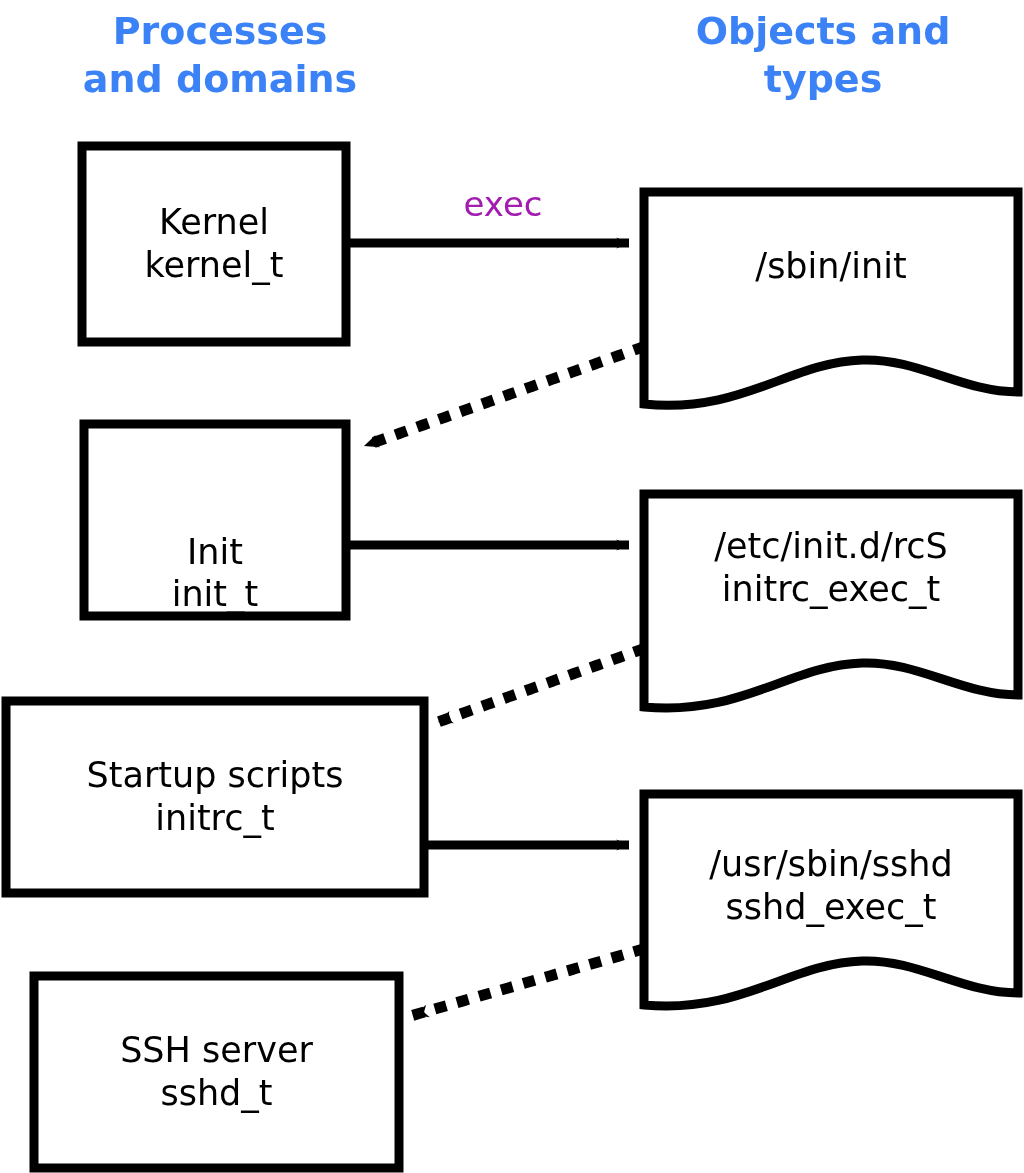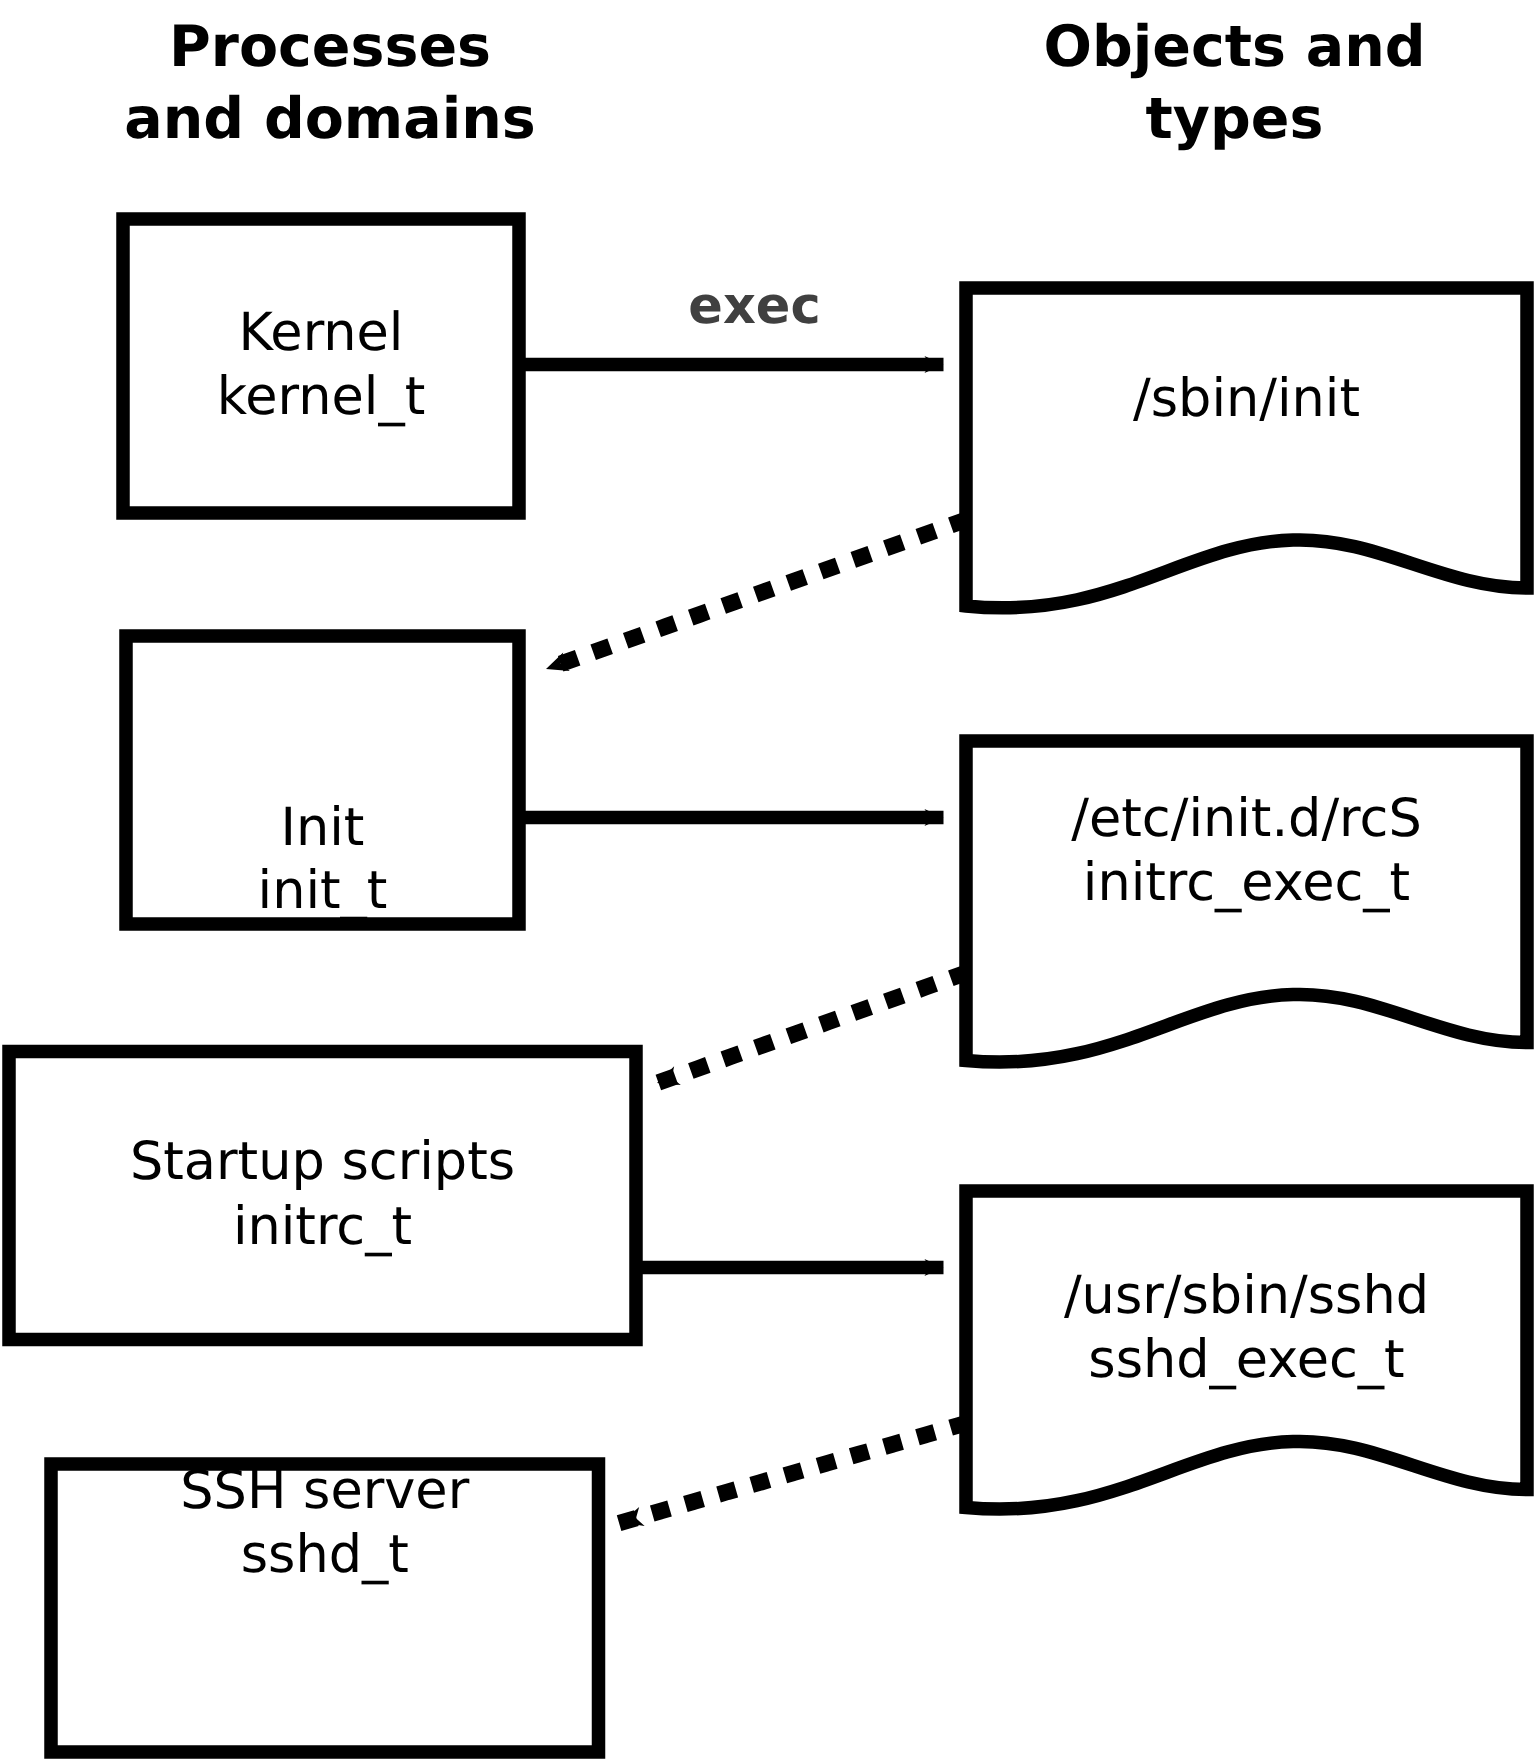--- a/index.html
+++ b/index.html
@@ -23,21 +23,21 @@
     top: 0;
     width: 1024px;
     height: 1173px;
   }
   .col-heading {
     position: absolute;
     text-align: center;
     font-weight: bold;
     font-size: 38px;
     line-height: 1.25;
-    color: #000000;
+    color: #3b82f6;
     white-space: pre-line;
   }
   #heading-processes {
     left: 30px;
     top: 8px;
     width: 380px;
   }
   #heading-objects {
     left: 625px;
     top: 8px;
@@ -51,23 +51,22 @@
     justify-content: center;
     font-size: 35px;
     line-height: 1.22;
     color: #000000;
     pointer-events: none;
   }
   .node-label span { display: block; white-space: nowrap; }
   .edge-label {
     position: absolute;
     font-size: 34px;
-    color: #404040;
+    color: #a21caf;
     text-align: center;
-    font-weight: bold;
   }
 </style>
 </head>
 <body>
 
 <div id="canvas">
 
   <svg id="diagram-svg" viewBox="0 0 1024 1173">
     <defs>
       <marker id="arrow-solid" markerWidth="14" markerHeight="12" refX="13.2" refY="6" orient="auto" markerUnits="userSpaceOnUse">
@@ -125,21 +124,21 @@
   <div class="node-label" style="left:84px; top:424px; width:262px; height:192px;justify-content:flex-end;">
     <span>Init</span>
     <span>init_t</span>
   </div>
 
   <div class="node-label" style="left:6px; top:701px; width:418px; height:192px;align-items:center;">
     <span>Startup scripts</span>
     <span>initrc_t</span>
   </div>
 
-  <div class="node-label" style="left:34px; top:920px; width:365px; height:192px;">
+  <div class="node-label" style="left:34px; top:976px; width:365px; height:192px;">
     <span>SSH server</span>
     <span>sshd_t</span>
   </div>
 
   <div class="node-label" style="left:644px; top:196px; width:374px; height:140px;">
     <span>/sbin/init</span>
   </div>
 
   <div class="node-label" style="left:644px; top:498px; width:374px; height:140px;">
     <span>/etc/init.d/rcS</span>

